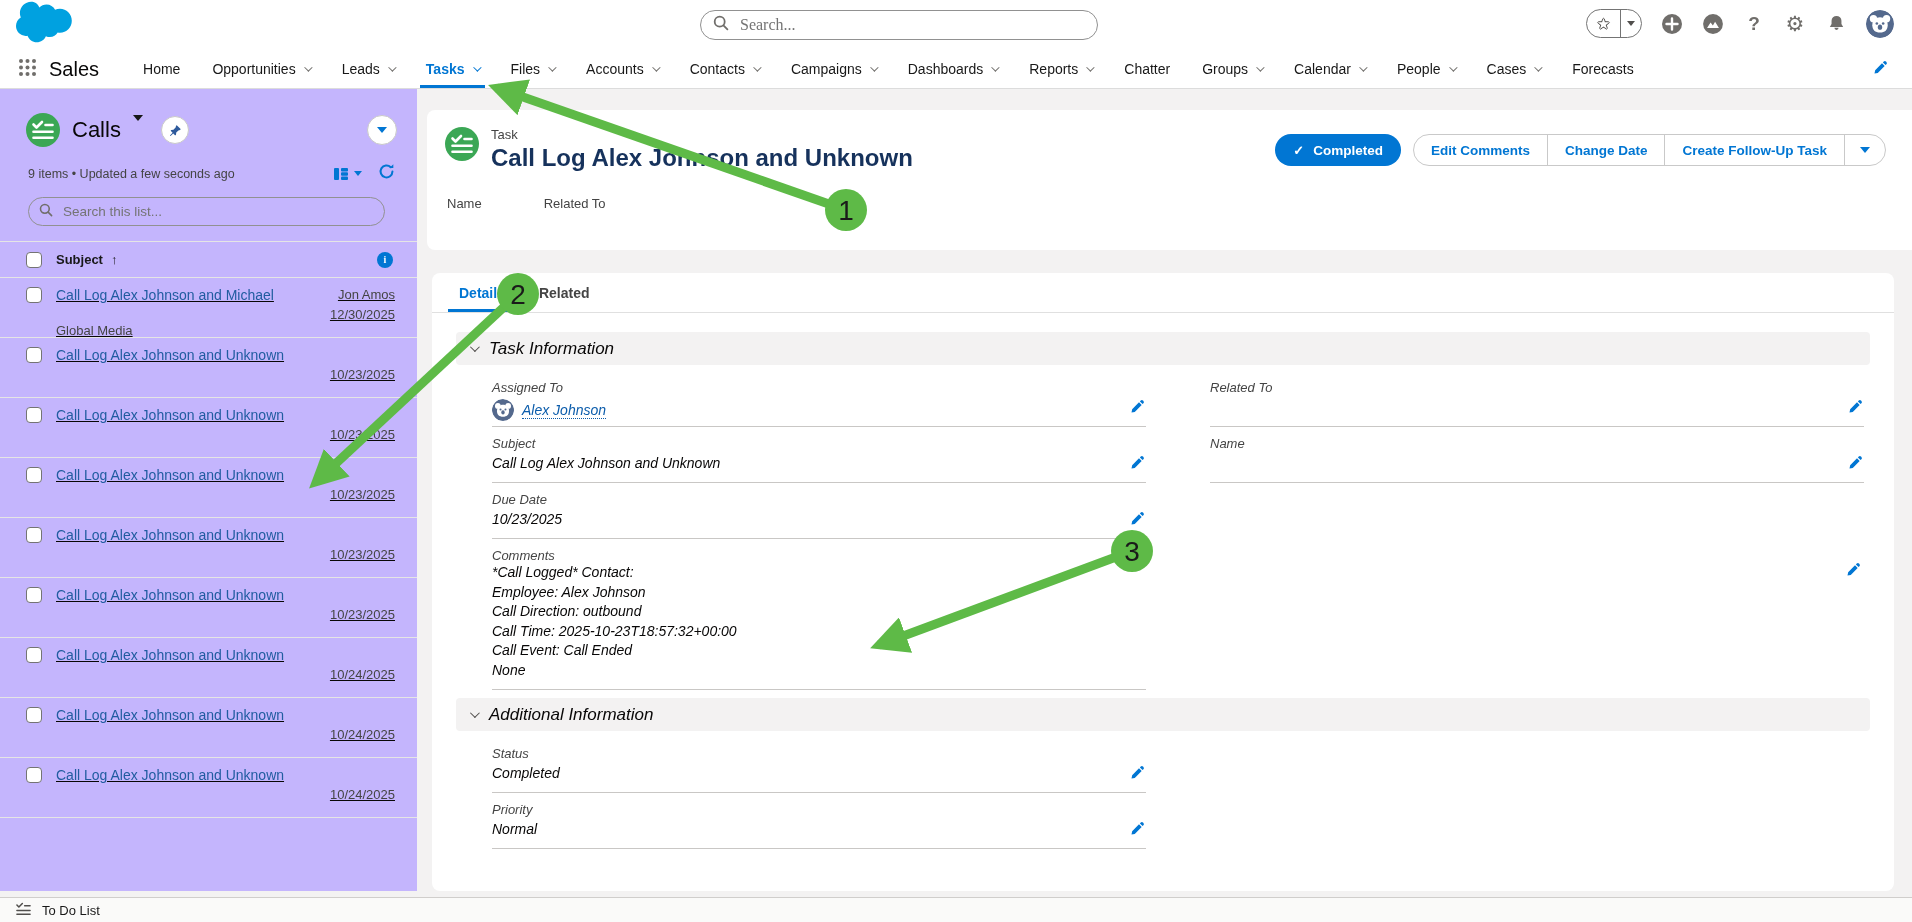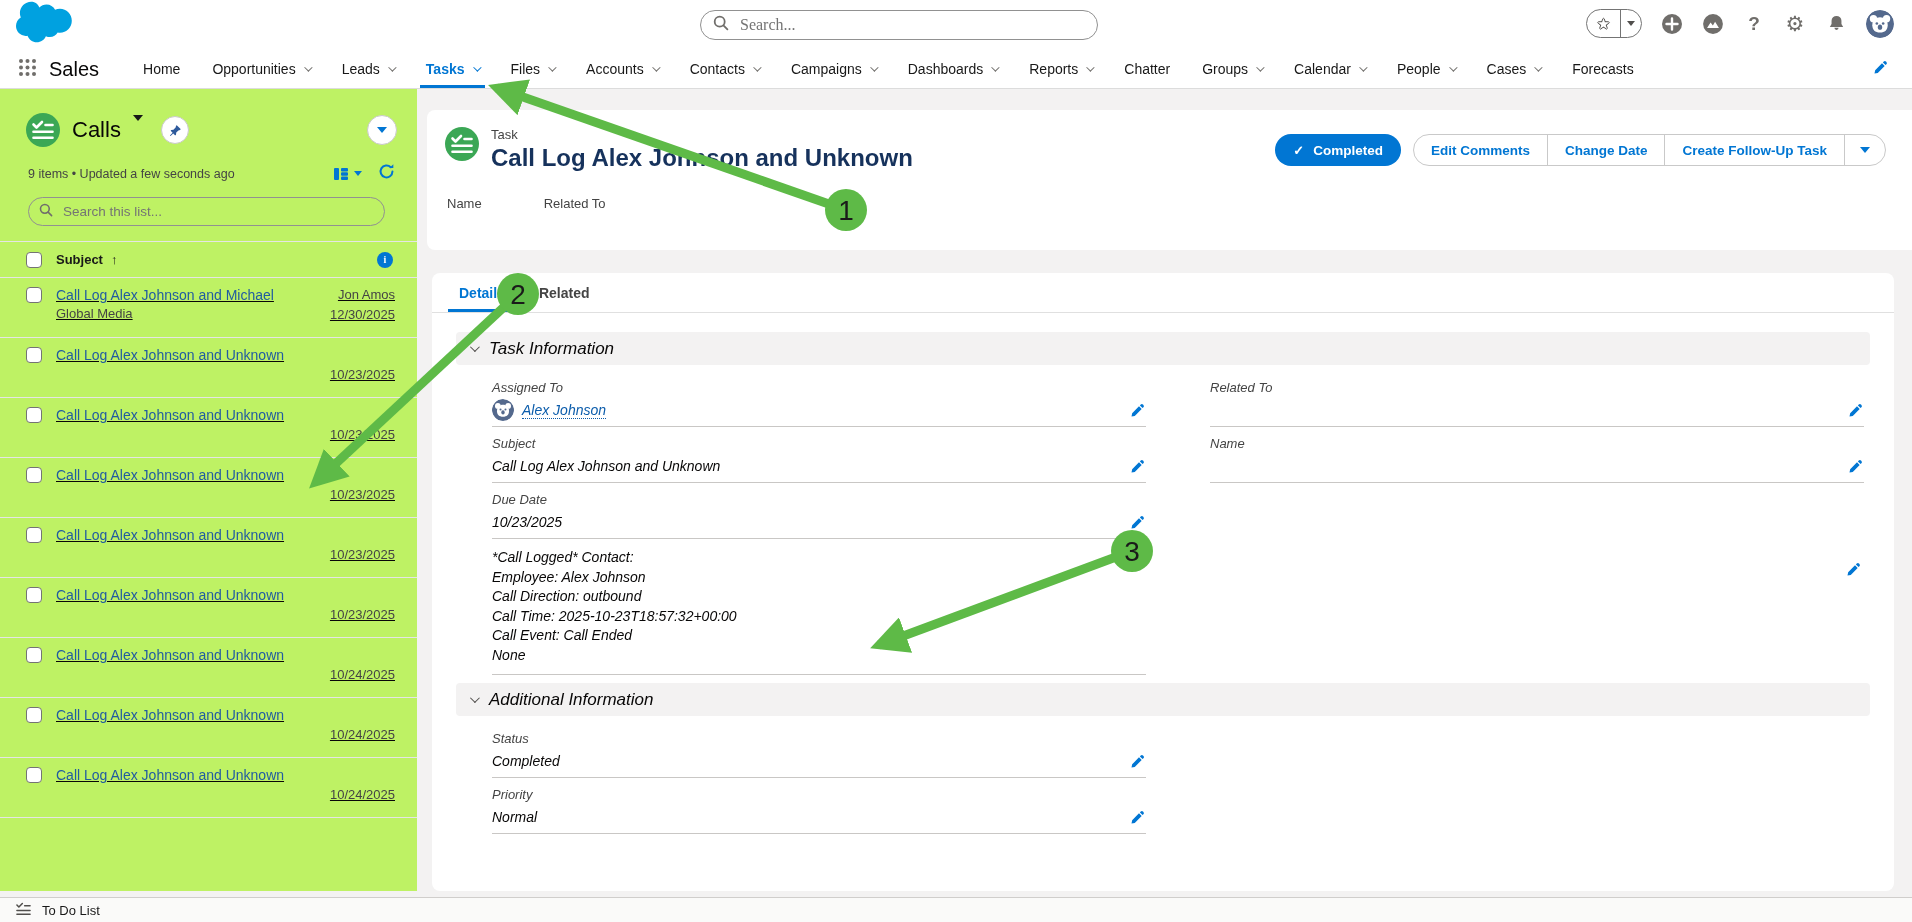--- a/index.html
+++ b/index.html
@@ -43,21 +43,21 @@
   .nav-tab .chev { display:inline-block; width:6px; height:6px; border-right:1.8px solid #706e6b; border-bottom:1.8px solid #706e6b; transform:rotate(45deg) translateY(-2px); }
   .nav-tab.active { color:var(--accent); font-weight:bold; }
   .nav-tab.active .chev { border-color:var(--accent); }
   .nav-tab.active::after { content:""; position:absolute; left:10px; right:10px; bottom:0; height:3px; background:var(--accent); }
   .nav-edit { position:absolute; right:24px; top:10px; }
 
   
   .content { display:flex; height:802px; }
 
   
-  .sidebar { width:417px; background:#bef264; flex:0 0 417px; display:flex; flex-direction:column; }
+  .sidebar { width:417px; background:#c4b5fd; flex:0 0 417px; display:flex; flex-direction:column; }
   .sb-top { display:flex; align-items:center; padding:24px 20px 0 26px; gap:10px; }
   .obj-icon { width:34px; height:34px; border-radius:50%; background:var(--green); flex:0 0 34px; }
   .sb-title { font-size:22px; color:#080707; margin-left:2px; }
   .sb-caret { margin-left:2px; }
   .sb-caret .tri-dark { width:0;height:0;border-left:5px solid transparent;border-right:5px solid transparent;border-top:6px solid #181818; }
   .pin-btn { width:28px; height:28px; border-radius:50%; border:1px solid #c9c9c9; display:flex; align-items:center; justify-content:center; margin-left:8px; background:#fff; cursor:pointer; }
   .sb-top-spacer { flex:1; }
   .circle-btn { width:30px; height:30px; border-radius:50%; border:1px solid #c9c9c9; background:#fff; display:flex; align-items:center; justify-content:center; cursor:pointer; }
   .circle-btn .tri-blue { width:0;height:0;border-left:5px solid transparent;border-right:5px solid transparent;border-top:6px solid var(--accent); }
   .sb-meta-row { display:flex; align-items:center; padding:16px 22px 0 28px; }
@@ -72,21 +72,21 @@
   .col-label { font-size:13px; font-weight:bold; color:#181818; }
   .sort-arrow { font-size:13px; color:#181818; margin-left:-6px; }
   .lh-spacer { flex:1; }
   .info-badge { width:16px; height:16px; border-radius:50%; background:var(--accent); color:#fff; display:flex; align-items:center; justify-content:center; cursor:pointer; }
   .info-badge::after { content:"i"; font-size:10px; font-weight:bold; font-family:"Liberation Serif", serif; }
   .checkbox { width:16px; height:16px; border:1px solid #747474; border-radius:4px; background:#fff; flex:0 0 16px; cursor:pointer; }
   .list-rows { overflow:hidden; }
   .list-row { height:60px; border-bottom:1px solid #e5e5e5; display:flex; padding:9px 22px 0 26px; gap:14px; cursor:pointer;text-decoration:underline; }
   .row-main { flex:1; min-width:0; }
   .row-title { font-size:14px; color:#215ca0; text-decoration:none; display:block; white-space:nowrap; }
-  .row-sub { font-size:13px; color:#444; margin-top:3px; }
+  .row-sub { font-size:13px; color:#444; margin-top:20px; }
   .row-right { text-align:right; flex:0 0 auto; }
   .row-owner { font-size:13px; color:#444; min-height:17px; }
   .row-date { font-size:13px; color:#444; margin-top:3px; }
 
   
   .main { flex:1; padding:21px 0 0 10px; position:relative; }
   .record-header { background:#fff; border-radius:8px 0 0 8px; height:140px; padding:17px 26px 0 18px; }
   .rh-top { display:flex; align-items:flex-start; }
   .rh-left { display:flex; gap:12px; }
   .rh-entity { font-size:13px; color:#444; }
@@ -108,21 +108,21 @@
   .card-tab { display:flex; align-items:center; padding:0 17px; font-size:14px; font-weight:bold; color:#444; position:relative; cursor:pointer; }
   .card-tab.active { color:var(--accent); }
   .card-tab.active::after { content:""; position:absolute; left:6px; right:6px; bottom:0; height:3px; background:var(--accent); }
   .card-body { padding:19px 24px 0 24px;font-style:italic; }
   .section-bar { background:#f3f2f2; border-radius:4px; height:33px; display:flex; align-items:center; gap:12px; padding:0 14px; font-size:17px; color:#080707; cursor:pointer; }
   .sec-chev { width:7px; height:7px; border-right:1.8px solid #514f4d; border-bottom:1.8px solid #514f4d; transform:rotate(45deg) translateY(-2px); }
   .fields { display:grid; grid-template-columns:1fr 1fr; column-gap:64px; padding:6px 6px 8px 36px; }
   .field { border-bottom:1px solid #c9c7c5; padding:9px 0 5px; min-height:49px; }
   .field-empty { border-bottom:none; }
   .field-label { font-size:13px; color:#444; }
-  .value-row { display:flex; align-items:center; margin-top:4px; min-height:22px; font-size:14px; color:#080707; }
+  .value-row { display:flex; align-items:flex-start; margin-top:4px; min-height:22px; font-size:14px; color:#080707; }
   .pencil { margin-left:auto; cursor:pointer; display:flex; flex:0 0 16px; }
   .assigned { display:flex; align-items:center; gap:8px; }
   .assigned .avatar { width:22px; height:22px; }
   .field-link { color:var(--link); text-decoration:none; border-bottom:1px dotted var(--link); }
   .comments-field { grid-column:1 / -1; display:flex; border-bottom:none; padding:9px 0 0; }
   .comments-left { width:calc(50% - 32px); border-bottom:1px solid #c9c7c5; padding-bottom:9px; }
   .comment-line { font-size:14px; color:#080707; line-height:19.5px; }
   .comments-pencil { margin-top:14px; margin-right:2px; }
   .rec-link { color:var(--link); text-decoration:none; }
   .fields-add { padding-bottom:12px; }
@@ -547,20 +547,21 @@
                 <span class="pencil pencil-svg">
                     <svg width="15" height="15" viewBox="0 0 18 18">
                       <path d="M12.9 1.9a1.9 1.9 0 0 1 2.7 0l.5.5a1.9 1.9 0 0 1 0 2.7l-1 1-3.2-3.2 1-1zM10.8 4L14 7.2l-8.3 8.3-3.9.8.8-3.9L10.8 4z" fill="#0176d3"></path>
                     </svg>
                   </span>
               </div>
             </div>
             <div class="field-empty"></div>
             <div class="field comments-field">
               <div class="comments-left">
+                <div class="field-label">Comments</div>
                 <div id="comment-lines">
                     <div class="comment-line">*Call Logged* Contact:</div>
                     <div class="comment-line">Employee: Alex Johnson</div>
                     <div class="comment-line">Call Direction: outbound</div>
                     <div class="comment-line">Call Time: 2025-10-23T18:57:32+00:00</div>
                     <div class="comment-line">Call Event: Call Ended</div>
                   </div>
                 <div class="comment-line">None</div>
               </div>
               <span class="pencil pencil-svg comments-pencil">

